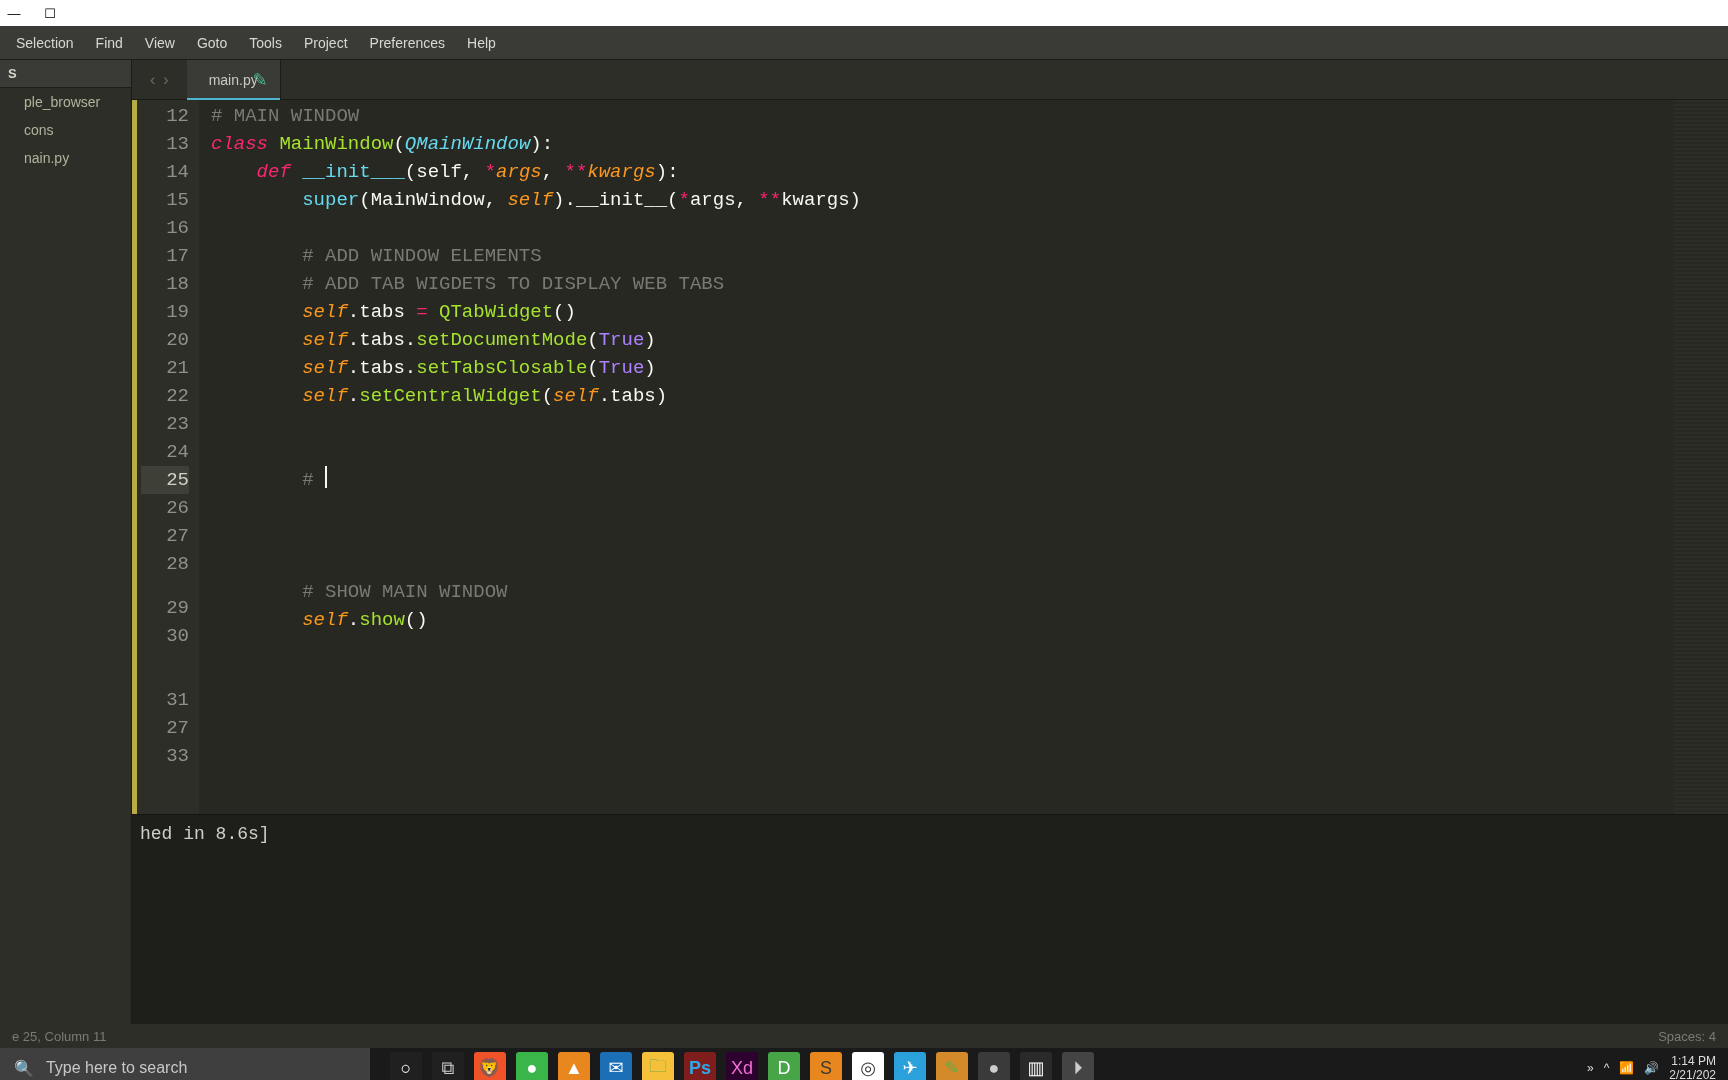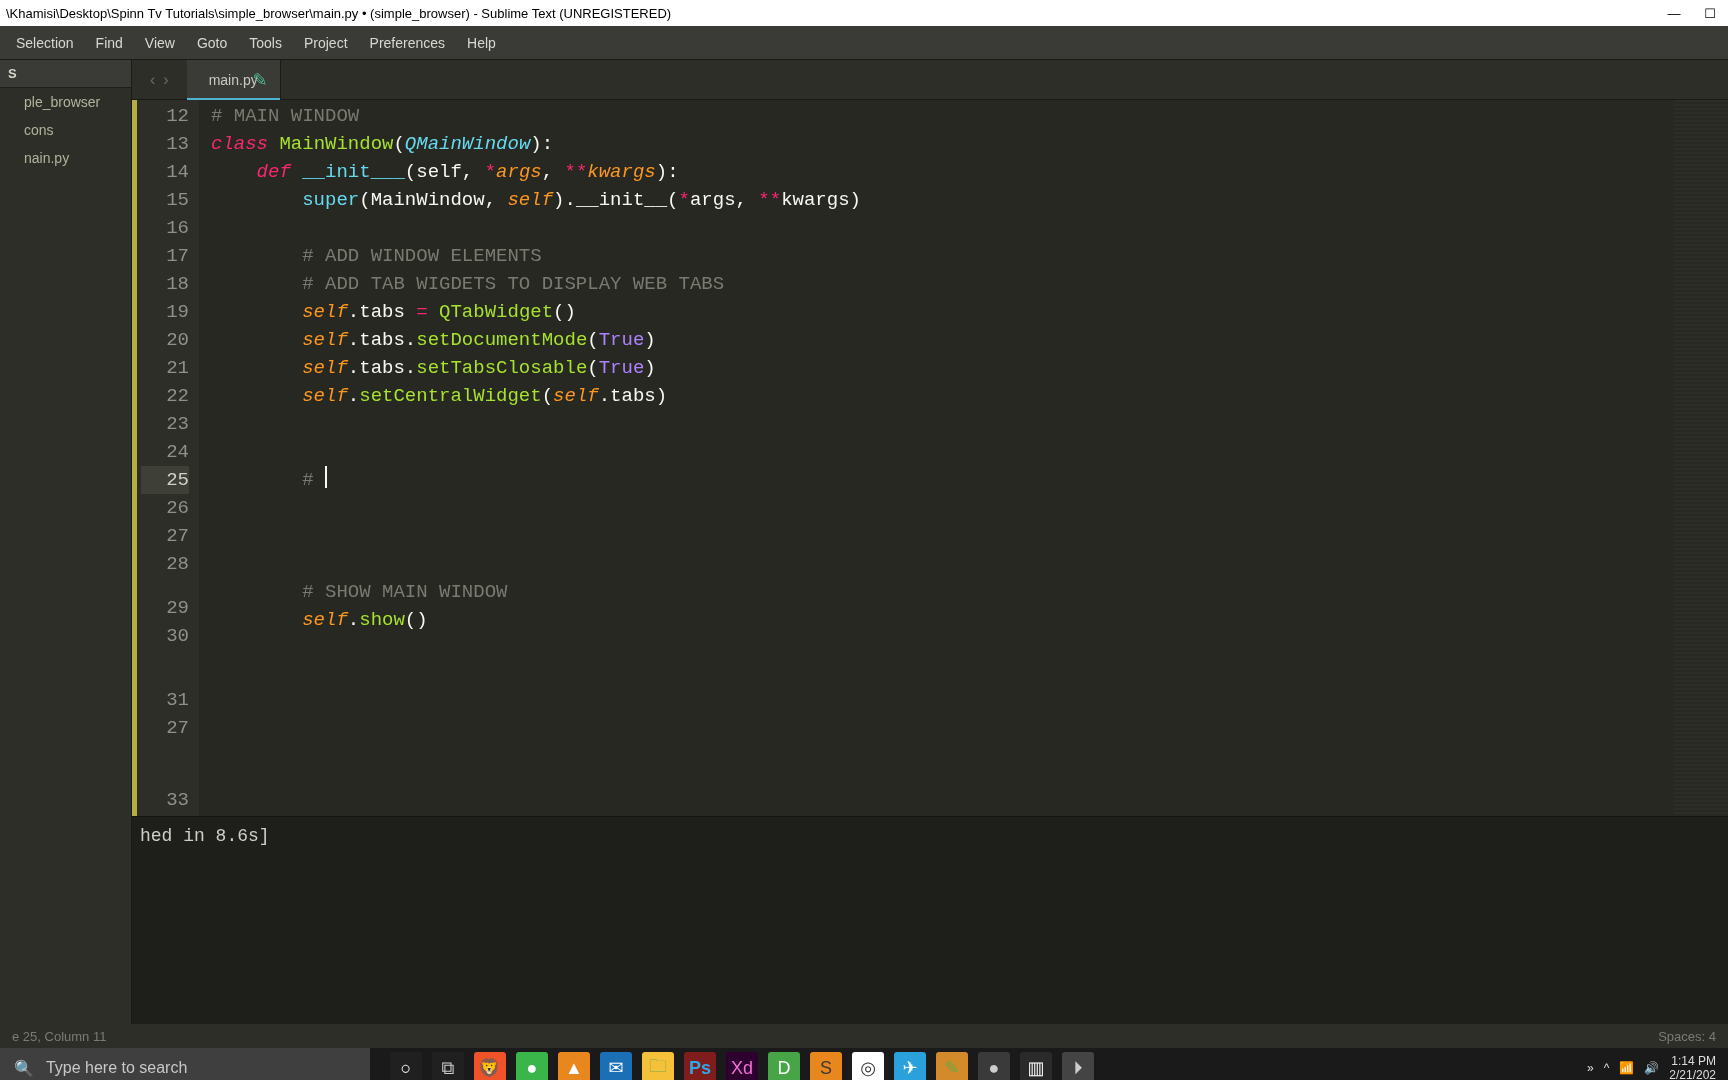--- a/index.html
+++ b/index.html
@@ -78,21 +78,21 @@
 }
 @keyframes blink { 50% {opacity:0;} }
 
 .minimap {
   position:absolute; top:0; right:0; width:54px; height:100%;
   background:repeating-linear-gradient(#2d2e28,#2d2e28 2px,#272822 2px,#272822 4px);
   opacity:.85;
 }
 
 .console {
-  height: 248px; background:#1e1f1a; color:#cfcfc7;
+  height: 210px; background:#1e1f1a; color:#cfcfc7;
   font-size:18px; line-height:26px; padding:6px 8px;
   border-top:1px solid #151611;
 }
 
 .statusbar {
   height: 24px; background:#2d2e28; color:#7a7b72;
   display:flex; align-items:center; justify-content:space-between;
   font-family:"Segoe UI",sans-serif; font-size:13px; padding:0 12px;
 }
 
@@ -106,21 +106,20 @@
 }
 .task-icons { flex:1; display:flex; align-items:center; gap:10px; padding-left:20px;}
 .ticon { width:32px; height:32px; border-radius:3px; display:flex; align-items:center; justify-content:center; font-size:18px;}
 .tray { display:flex; align-items:center; gap:10px; padding-right:12px; color:#ddd; font-size:12px;}
 .tray .stack { display:flex; flex-direction:column; align-items:flex-end; line-height:14px;}
 </style>
 </head>
 <body>
 
 <div class="titlebar">
-  <span>\Khamisi\Desktop\Spinn Tv Tutorials\simple_browser\main.py • (simple_browser) - Sublime Text (UNREGISTERED)</span>
   <div class="controls">
     <span>—</span>
     <span>☐</span>
   </div>
 </div>
 
 <div class="menubar">
   <span class="item">Selection</span>
   <span class="item">Find</span>
   <span class="item">View</span>
@@ -171,21 +170,21 @@
           <span style="display: block;">23</span>
           <span style="display: block;">24</span>
           <span class="cur" style="display: block;">25</span>
           <span style="display: block;">26</span>
           <span style="display: block;">27</span>
           <span style="display: block;">28</span>
           <span style="display: block; margin-top: 16px;">29</span>
           <span style="display: block;">30</span>
           <span style="display: block; margin-top: 36px;">31</span>
           <span style="display: block;">27</span>
-          <span style="display: block; margin-top: 44px;">33</span>
+          <span style="display: block;">33</span>
         </div>
       <div class="code" id="code"><span class="str-comment"># MAIN WINDOW</span>
 <span class="kw-red">class </span><span class="cls">MainWindow</span>(<span class="type">QMainWindow</span>):
     <span class="kw-red">def </span><span class="func">__init___</span><span class="name">(self, </span><span class="kw-red-plain">*</span><span class="param">args</span>, <span class="kw-red-plain">**</span><span class="param">kwargs</span>):
         <span class="func">super</span>(MainWindow, <span class="param">self</span>).<span class="name">__init__</span>(<span class="kw-red-plain">*</span><span class="name">args</span>, <span class="kw-red-plain">**</span><span class="name">kwargs</span>)
 
         <span class="str-comment"># ADD WINDOW ELEMENTS</span>
         <span class="str-comment"># ADD TAB WIGDETS TO DISPLAY WEB TABS</span>
         <span class="param">self</span>.tabs <span class="kw-red-plain">= </span><span class="call">QTabWidget</span>()
         <span class="param">self</span>.tabs.<span class="call">setDocumentMode</span>(<span class="const">True</span>)

